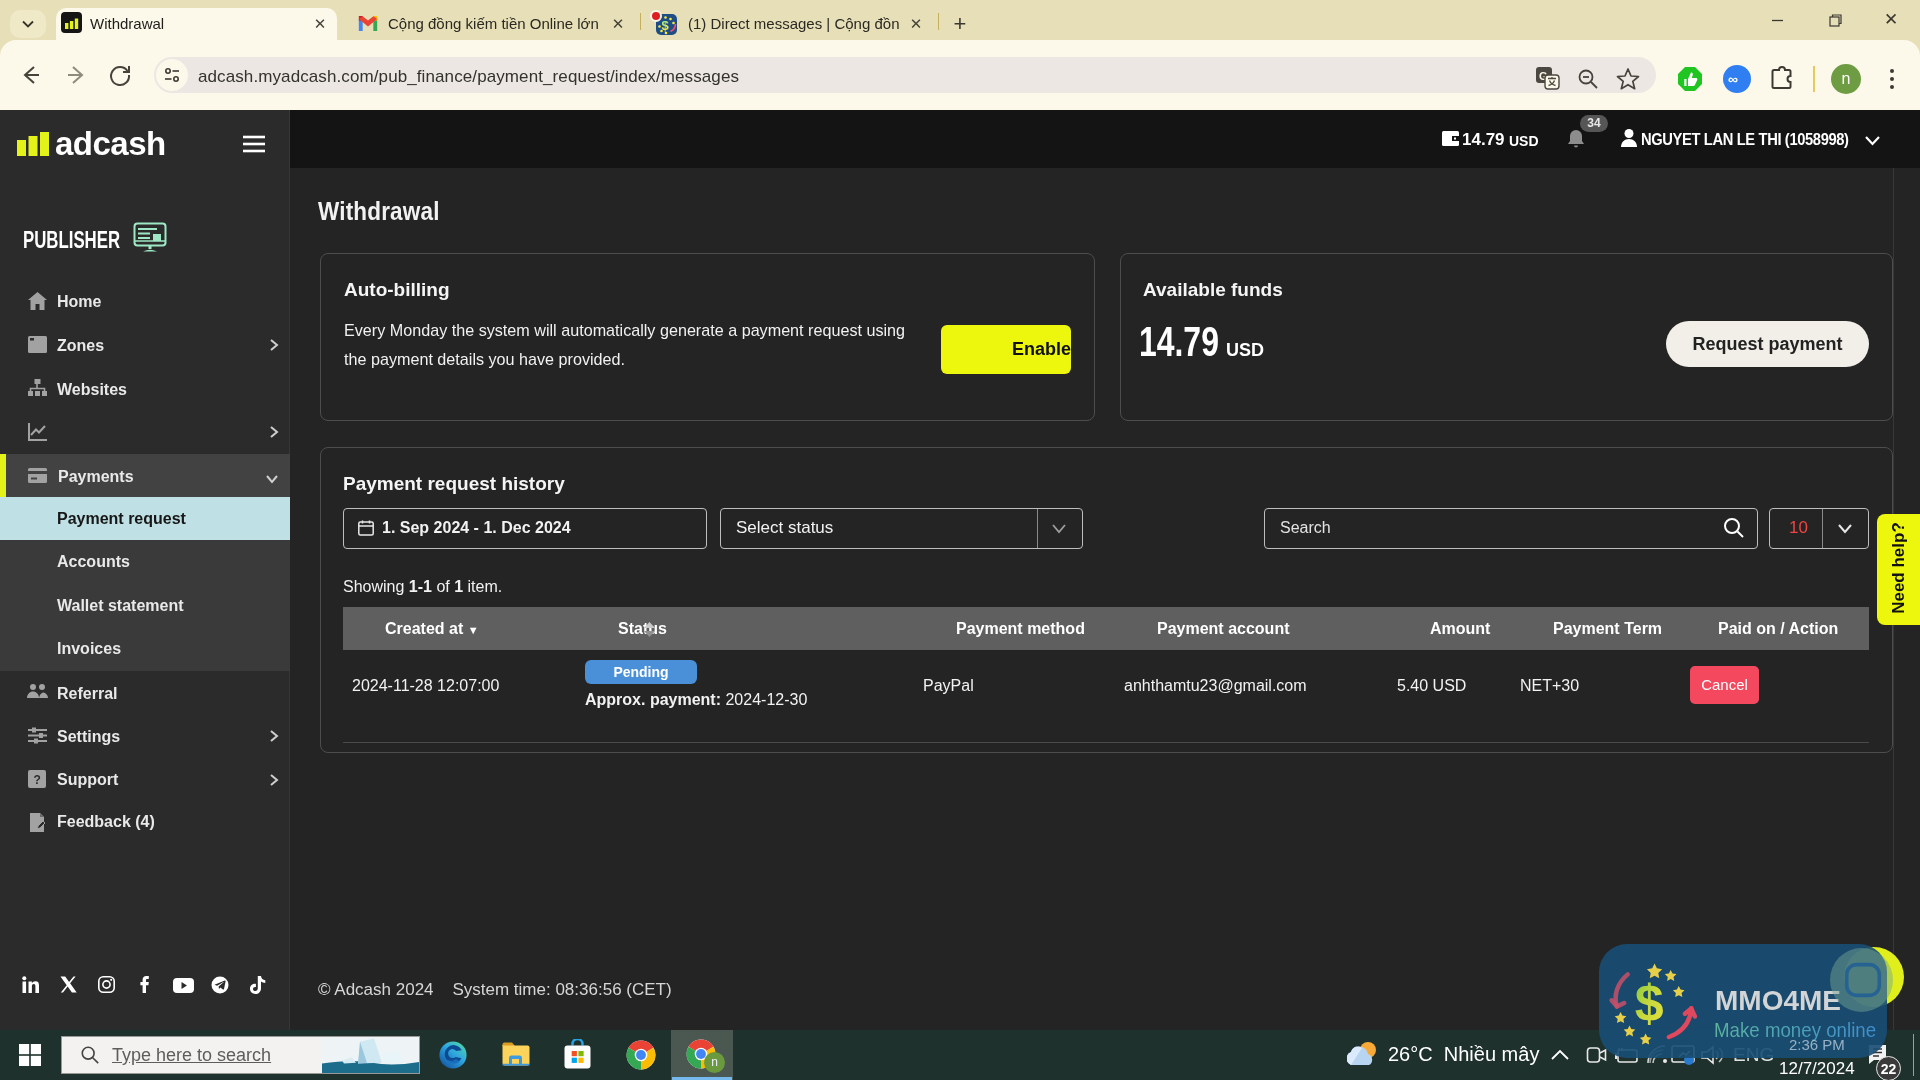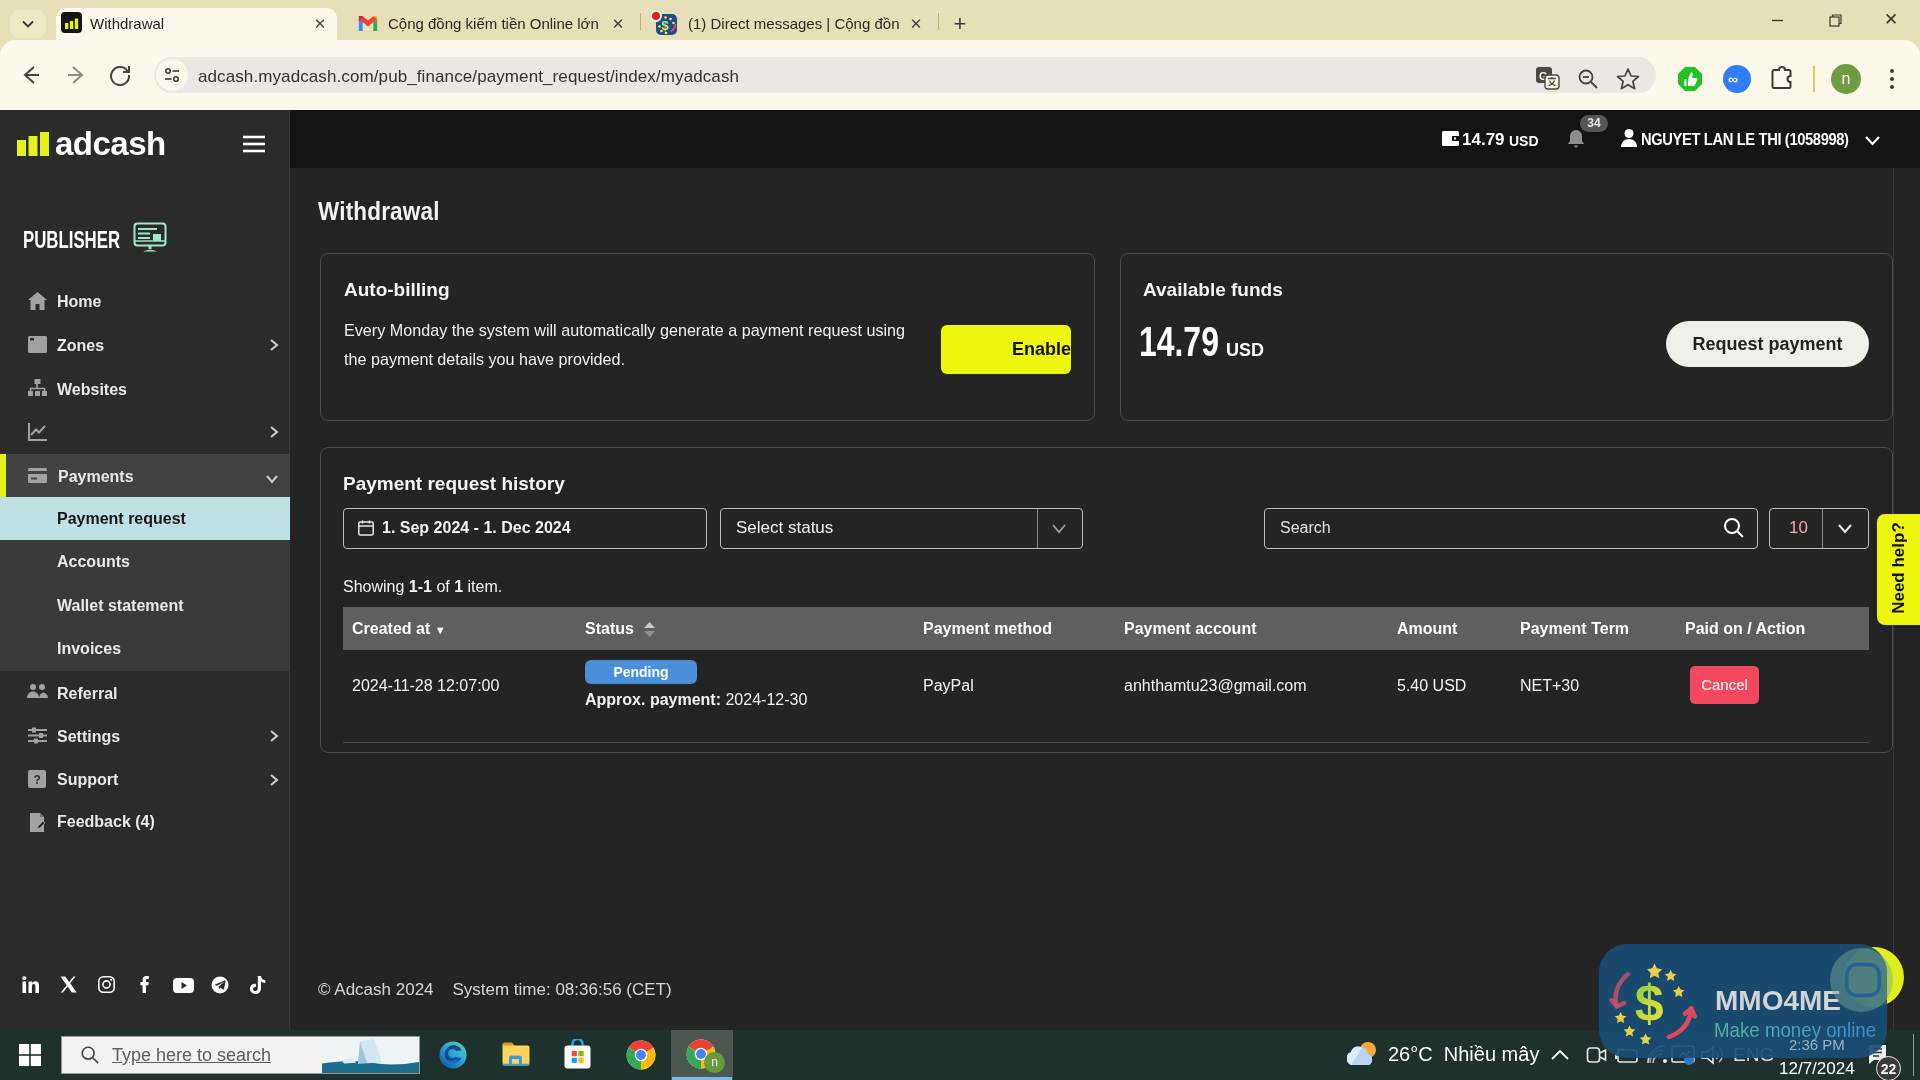--- a/index.html
+++ b/index.html
@@ -30,21 +30,21 @@
 .navlabel { font-size:16px; font-weight:bold; color:#e9e9e9; }
 .navchev { color:#cfcfcf; }
 .subitem { left:0; width:290px; height:43px; font-size:16px; font-weight:bold; color:#e9e9e9; line-height:43px; padding-left:57px; }
 
 
 #main-title { left:318px; top:87px; font-size:25px; font-weight:600; color:#f2f2f2; letter-spacing:0.2px; transform:scaleX(0.9); transform-origin:left; }
 .card { border:1px solid #4d4d4d; border-radius:8px; }
 .h2 { font-size:19px; font-weight:bold; color:#f5f5f5; }
 .inpt { top:508px; height:41px; border:1px solid #bdbdbd; border-radius:4px; background:transparent; }
 #thead { left:343px; top:497px; width:1526px; height:43px; background:#5f5f5f; color:#fff; font-weight:bold; font-size:16px; }
-.thc { top:13px; }
+.thc { top:13px;margin-left:33px; }
 #trow { left:343px; top:540px; width:1526px; height:93px; border-bottom:1px solid #4a4a4a; color:#f2f2f2; font-size:16px; }
 #pendpill { left:242px; top:10px; width:112px; height:24px; background:#4a90d9; border-radius:6px; color:#fff; font-size:14px; font-weight:bold; text-align:center; line-height:24px; }
 #cancel-btn { left:1347px; top:16px; width:69px; height:38px; background:#f4485e; border-radius:5px; color:#fff; font-size:15px; text-align:center; line-height:38px; }
 #footer { left:318px; top:870px; font-size:17px; color:#d6d6d6; }
 #needhelp { left:1877px; top:514px; width:43px; height:111px; background:#edf70d; border-radius:8px 0 0 8px; }
 #needhelp span { position:absolute; left:-34px; top:44px; transform:rotate(-90deg); transform-origin:center; font-size:17px; font-weight:bold; color:#111; white-space:nowrap; width:111px; text-align:center; }
 
 
 #taskbar { left:0; top:1030px; width:1920px; height:50px; background:#1e312c; }
 #tsearch { left:61px; top:1036px; width:359px; height:38px; background:#f3f2f1; border:1px solid #9a9894; }
@@ -136,21 +136,21 @@
       <path d="M26 8 V14 H20" fill="none" stroke="#45433a" stroke-width="2"></path>
     </svg>
 <div id="urlpill" class="abs"></div>
 <div class="abs" style="left:156px; top:59px; width:32px; height:32px; border-radius:50%; background:#fcf8ea;"></div>
 <svg class="abs" style="left:163px; top:66px;" width="18" height="18" viewBox="0 0 18 18">
       <circle cx="5" cy="5" r="2.2" fill="none" stroke="#3c3a33" stroke-width="1.6"></circle>
       <path d="M9.5 5 H16" stroke="#3c3a33" stroke-width="1.6"></path>
       <circle cx="13" cy="13" r="2.2" fill="none" stroke="#3c3a33" stroke-width="1.6"></circle>
       <path d="M2 13 H8.5" stroke="#3c3a33" stroke-width="1.6"></path>
     </svg>
-<div id="urltext" class="abs">adcash.myadcash.com/pub_finance/payment_request/index/myadcash</div>
+<div id="urltext" class="abs">adcash.myadcash.com/pub_finance/payment_request/index/messages</div>
 
 <svg class="abs" style="left:1535px; top:66px;" width="26" height="26" viewBox="0 0 26 26">
       <rect x="1" y="1" width="16" height="16" rx="3" fill="#4a4840"></rect>
       <text x="4" y="13.5" font-size="11" fill="#fcf8ea" font-weight="bold" font-family="Liberation Sans">G</text>
       <rect x="10" y="9" width="14" height="14" rx="3" fill="#fcf8ea" stroke="#4a4840" stroke-width="1.4"></rect>
       <path d="M13 12.5 h8 M17 12.5 v-1.5 M14.5 14.5 c1 2.5 4 4.5 6 5 M19.5 14.5 c-1 2.5-4 4.5-6 5" fill="none" stroke="#4a4840" stroke-width="1.3"></path>
     </svg>
 <svg class="abs" style="left:1576px; top:67px;" width="24" height="24" viewBox="0 0 24 24">
       <circle cx="10" cy="10" r="6.5" fill="none" stroke="#45433a" stroke-width="1.8"></circle>
       <path d="M7 10 h6" stroke="#45433a" stroke-width="1.8"></path>
@@ -385,21 +385,21 @@
       </svg>
 
   <div class="inpt abs" style="left:1264px; top:398px; width:494px;"></div>
   <div class="abs" style="left:1280px; top:409px; font-size:16px; color:#e3e3e3;">Search</div>
   <svg class="abs" style="left:1722px; top:406px;" width="24" height="24" viewBox="0 0 24 24">
         <circle cx="10" cy="10" r="7" fill="none" stroke="#fff" stroke-width="2"></circle>
         <path d="M15.5 15.5 L21 21" stroke="#fff" stroke-width="2"></path>
       </svg>
 
   <div class="inpt abs" style="left:1769px; top:398px; width:100px;"></div>
-  <div class="abs" style="left:1789px; top:408px; font-size:17px; color:#fca5a5;">10</div>
+  <div class="abs" style="left:1789px; top:408px; font-size:17px; color:#ef4444;">10</div>
   <div class="abs" style="left:1822px; top:399px; width:1px; height:39px; background:#8a8a8a;"></div>
   <svg class="abs" style="left:1837px; top:413px;" width="16" height="12" viewBox="0 0 16 12">
         <path d="M2 2 L8 9 L14 2" fill="none" stroke="#e8e8e8" stroke-width="2"></path>
       </svg>
 
   <div class="abs" style="left:343px; top:468px; font-size:16px; color:#f2f2f2;">Showing <b>1-1</b> of <b>1</b> item.</div>
 
   <div id="thead" class="abs">
     <div class="thc abs" style="left:9px;">Created at <span style="font-size:11px;">▼</span></div>
     <div class="thc abs" style="left:242px;">Status</div>

